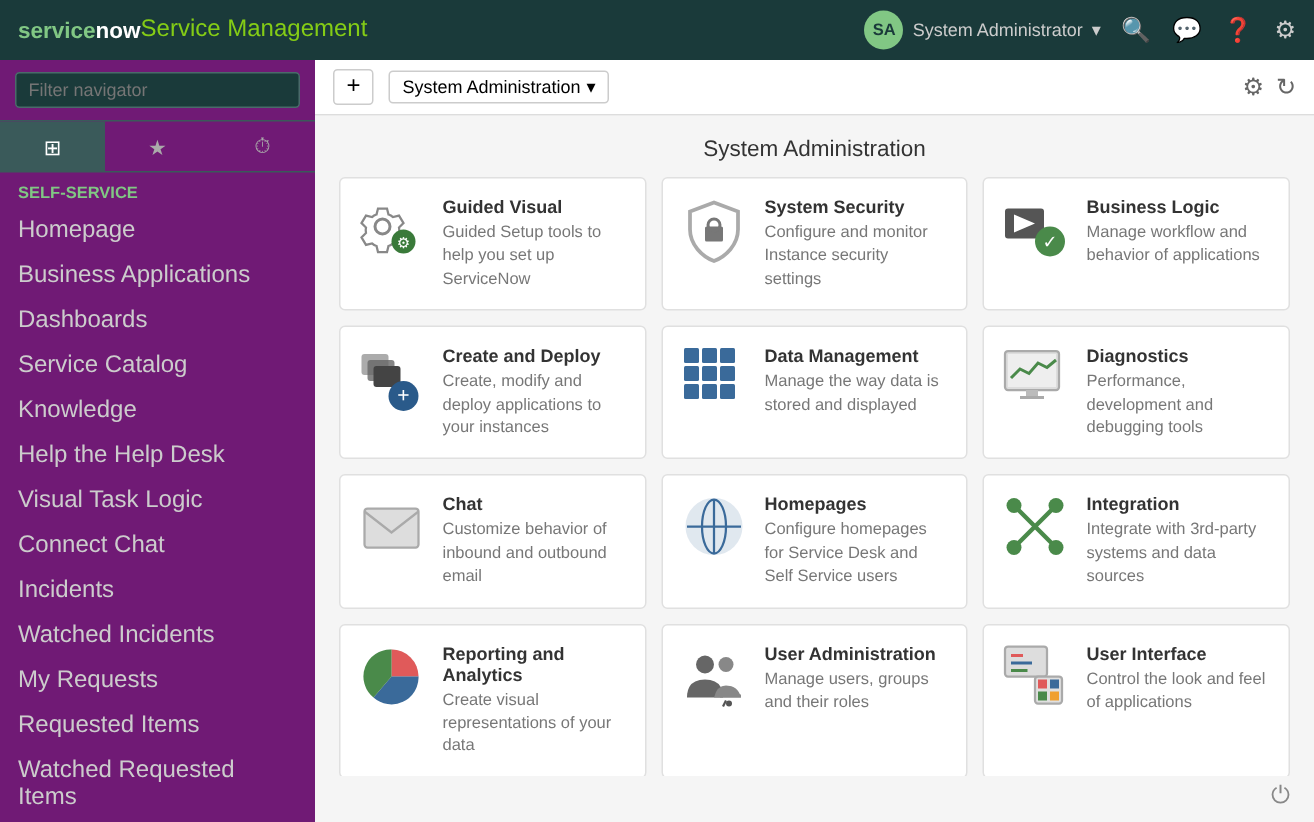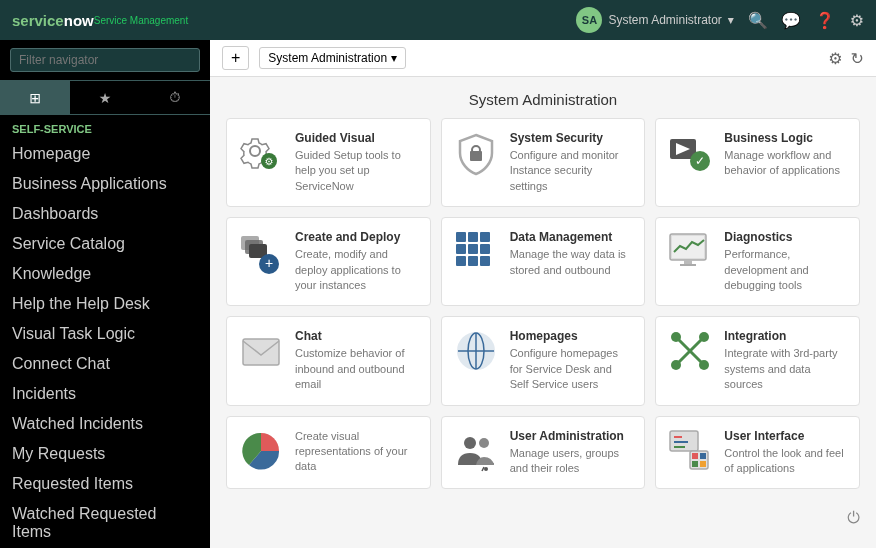--- a/index.html
+++ b/index.html
@@ -10,33 +10,33 @@
       background: #1a3a3a;
       height: 40px;
       display: flex;
       align-items: center;
       padding: 0 12px;
       justify-content: space-between;
     }
     .top-nav-left { display: flex; align-items: center; }
     .brand-logo { color: white; font-weight: bold; font-size: 15px; }
     .brand-logo span { color: #81c784; }
-    .service-mgmt { color: #22c55e; font-size: 10px; }
+    .service-mgmt { color: #84cc16; font-size: 16px; }
     .top-nav-right { display: flex; align-items: center; gap: 14px; color: #ccc; }
     .admin-user { display: flex; align-items: center; gap: 6px; color: #ccc; font-size: 12px; justify-content: center; }
     .avatar-circle { width: 26px; height: 26px; border-radius: 50%; background: #81c784; display: flex; align-items: center; justify-content: center; color: #1a3a3a; font-size: 11px; font-weight: bold; }
     .nav-icon { font-size: 16px; cursor: pointer; color: #ccc; }
 
     
     .main-layout { display: flex; height: 508px; }
 
     
     .sidebar {
       width: 210px;
-      background: #000000;
+      background: #701a75;
       display: flex;
       flex-direction: column;
       flex-shrink: 0;
     }
     .sidebar-search {
       padding: 8px 10px;
       border-bottom: 1px solid #3a5a5a;
     }
     .sidebar-search input {
       width: 100%;
@@ -302,21 +302,21 @@
         <rect x="2" y="14" width="10" height="10" rx="1" fill="#3a6a9a"></rect>
         <rect x="14" y="14" width="10" height="10" rx="1" fill="#3a6a9a"></rect>
         <rect x="26" y="14" width="10" height="10" rx="1" fill="#3a6a9a"></rect>
         <rect x="2" y="26" width="10" height="10" rx="1" fill="#3a6a9a"></rect>
         <rect x="14" y="26" width="10" height="10" rx="1" fill="#3a6a9a"></rect>
         <rect x="26" y="26" width="10" height="10" rx="1" fill="#3a6a9a"></rect>
       </svg>
           </div>
           <div class="card-text">
             <h3>Data Management</h3>
-            <p>Manage the way data is stored and outbound</p>
+            <p>Manage the way data is stored and displayed</p>
           </div>
         </div>
         <div class="card">
           <div class="card-icon-wrap">
             <svg width="44" height="44" viewBox="0 0 44 44">
         <rect x="2" y="4" width="36" height="26" rx="2" fill="#ddd" stroke="#aaa" stroke-width="1.5"></rect>
         <rect x="4" y="6" width="32" height="22" fill="#eee"></rect>
         <polyline points="6,22 12,16 18,19 24,12 30,15 36,10" fill="none" stroke="#4a8a4a" stroke-width="2"></polyline>
         <rect x="16" y="30" width="8" height="4" fill="#bbb"></rect>
         <rect x="12" y="34" width="16" height="2" fill="#aaa"></rect>
@@ -372,20 +372,21 @@
         <div class="card">
           <div class="card-icon-wrap">
             <svg width="44" height="44" viewBox="0 0 44 44">
         <circle cx="22" cy="22" r="18" fill="#e0e0e0"></circle>
         <path d="M22 22 L22 4 A18 18 0 0 1 40 22 Z" fill="#e05a5a"></path>
         <path d="M22 22 L40 22 A18 18 0 0 1 10 36 Z" fill="#3a6a9a"></path>
         <path d="M22 22 L10 36 A18 18 0 0 1 22 4 Z" fill="#4a8a4a"></path>
       </svg>
           </div>
           <div class="card-text">
+            <h3>Reporting and Analytics</h3>
             <p>Create visual representations of your data</p>
           </div>
         </div>
         <div class="card">
           <div class="card-icon-wrap">
             <svg width="44" height="44" viewBox="0 0 44 44">
         <circle cx="16" cy="14" r="6" fill="#666"></circle>
         <path d="M4 36 Q4 24 16 24 Q28 24 28 36" fill="#666"></path>
         <circle cx="30" cy="14" r="5" fill="#888"></circle>
         <path d="M22 36 Q24 28 30 28 Q38 28 40 36" fill="#888"></path>

